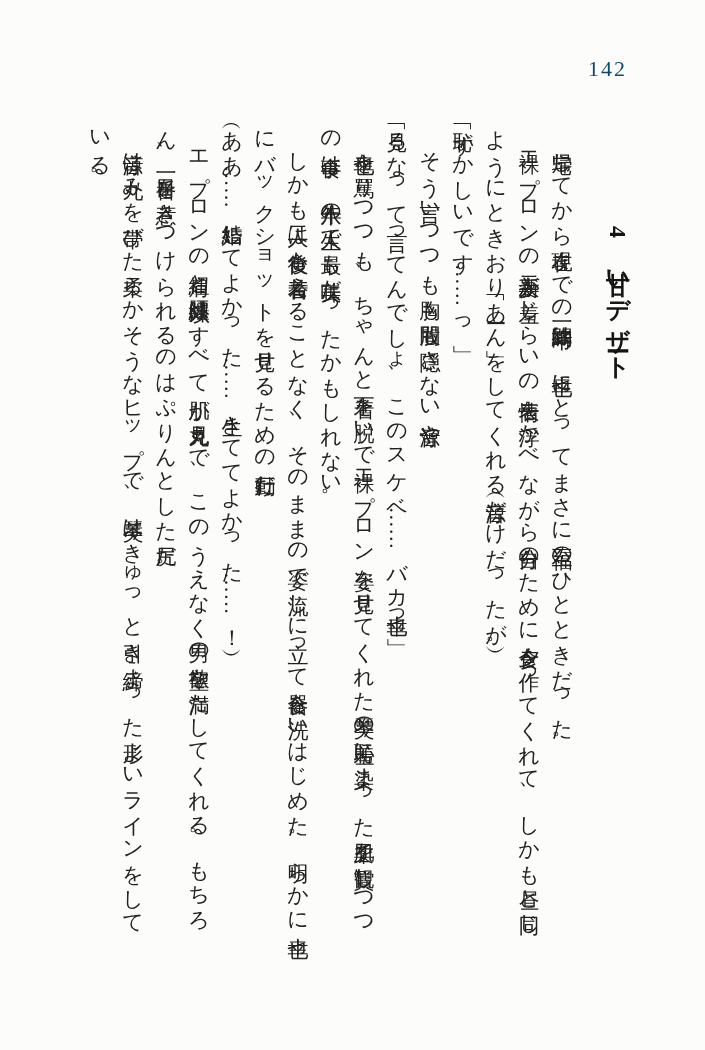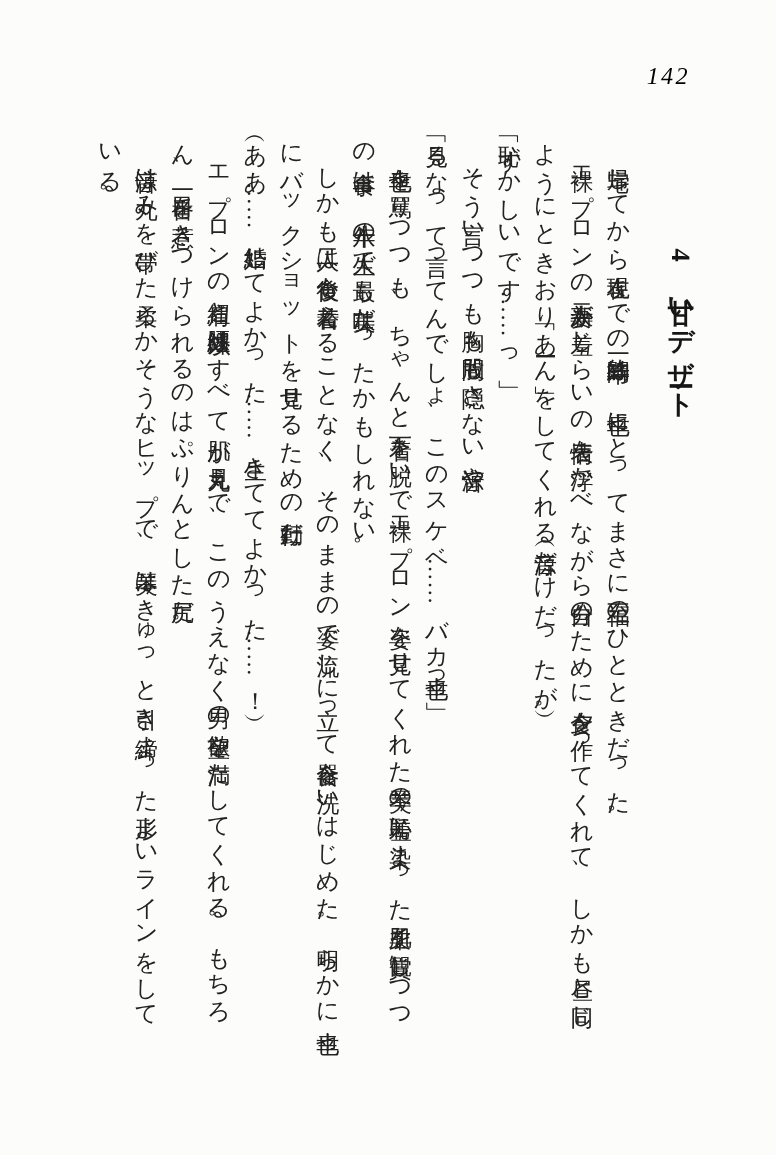--- a/index.html
+++ b/index.html
@@ -14,23 +14,22 @@
     background: #fcfcfa;
     overflow: hidden;
     font-family: "Liberation Serif", "DejaVu Serif", serif;
   }
   
   .page-number {
     position: absolute;
     top: 56px;
     left: 588px;
     font-size: 22px;
-    font-style: italic;
     letter-spacing: 2px;
-    color: #000000;
+    color: #0c4a6e;
   }
   
   .chapter-heading {
     position: absolute;
     top: 226px;
     left: 603px;
     writing-mode: vertical-rl;
     text-orientation: mixed;
     font-size: 24px;
     font-weight: bold;

